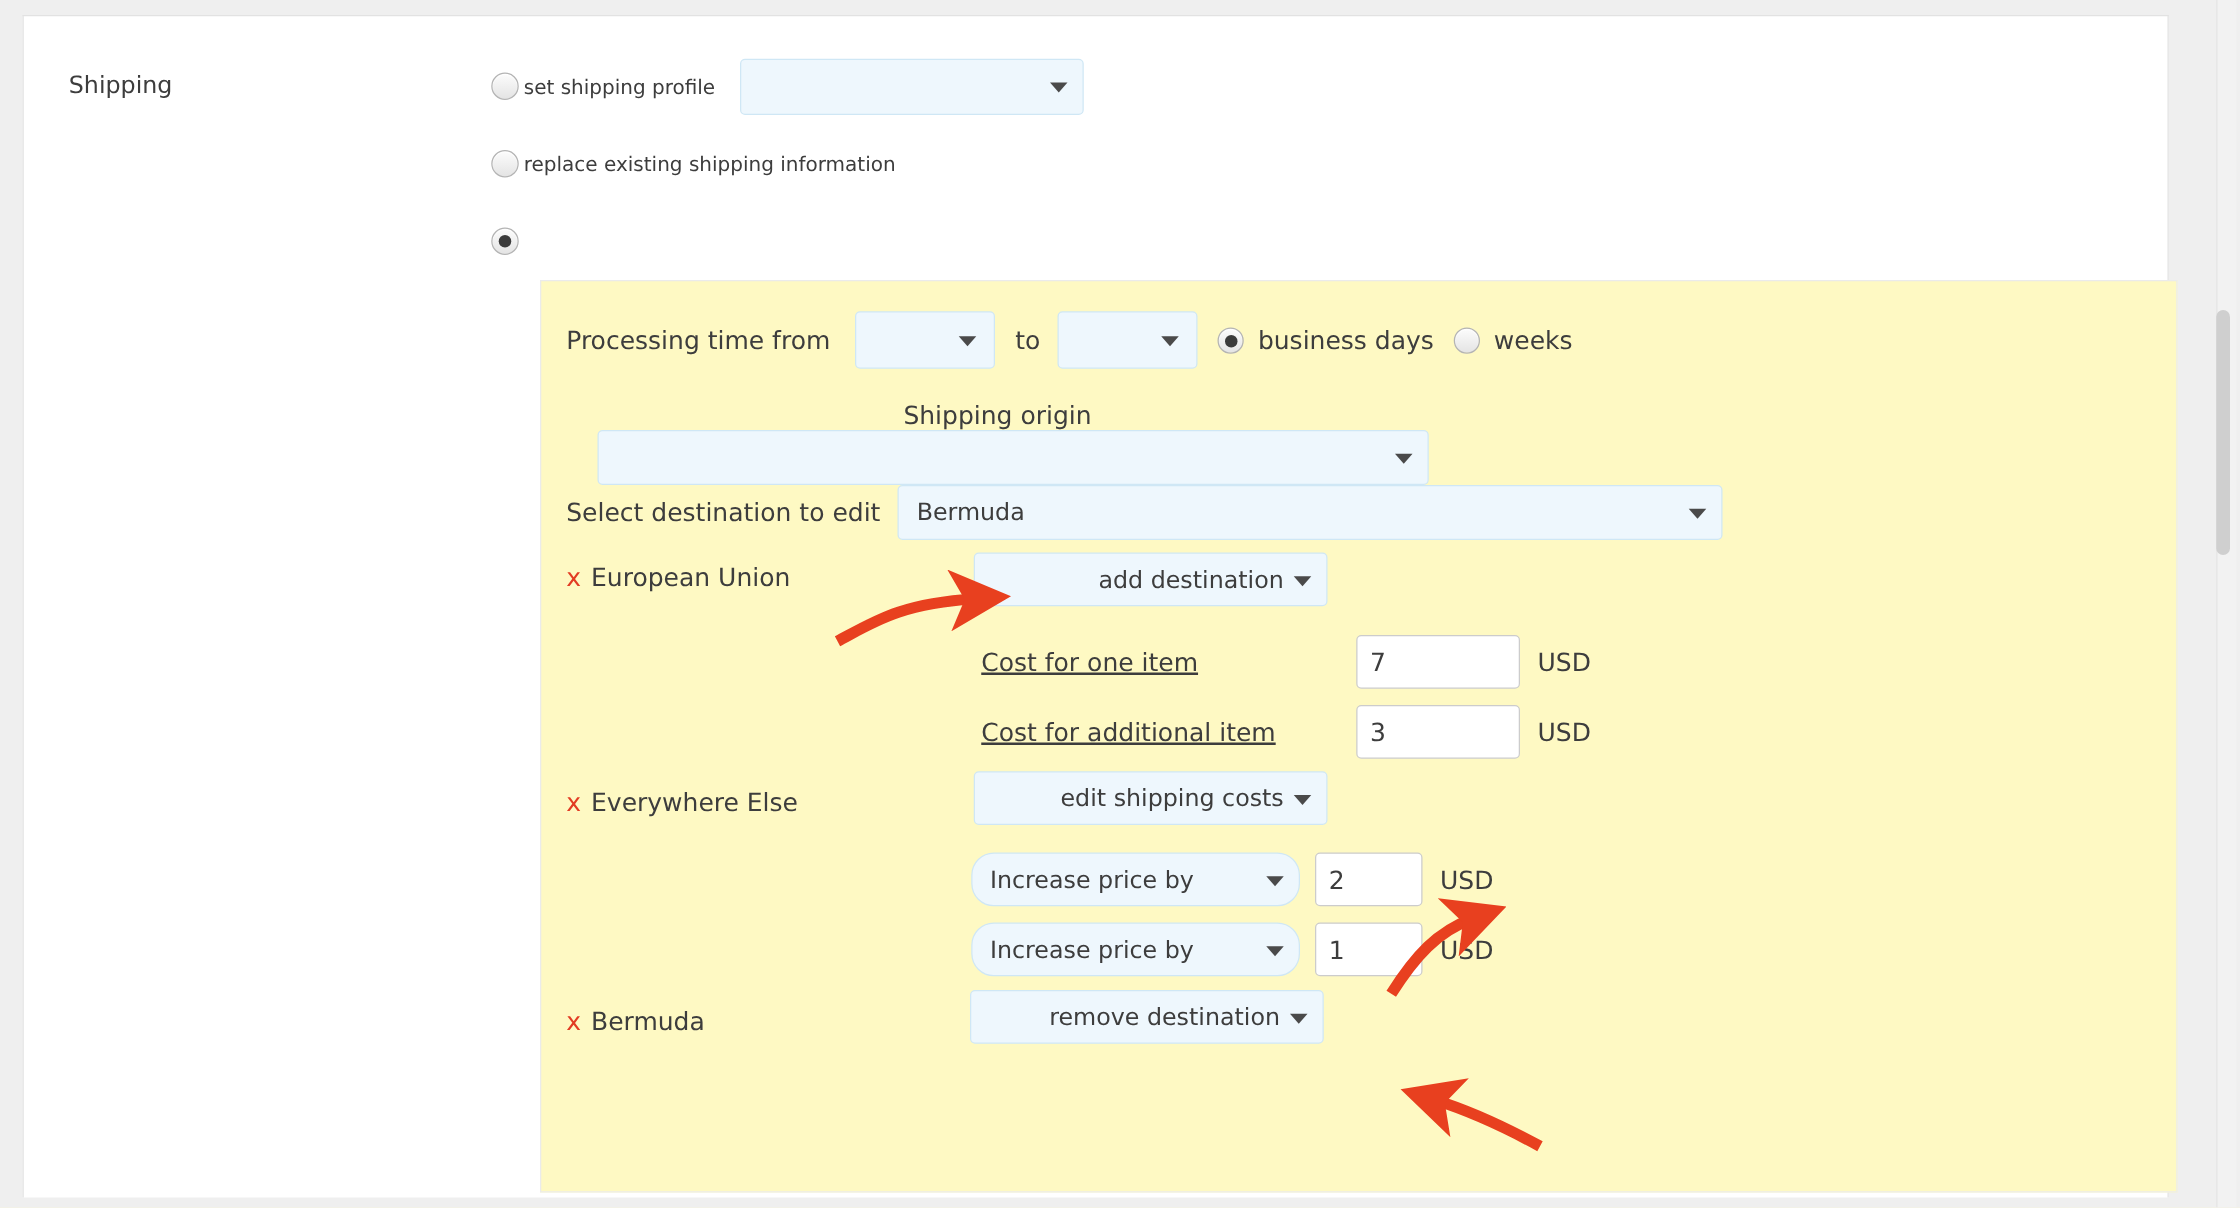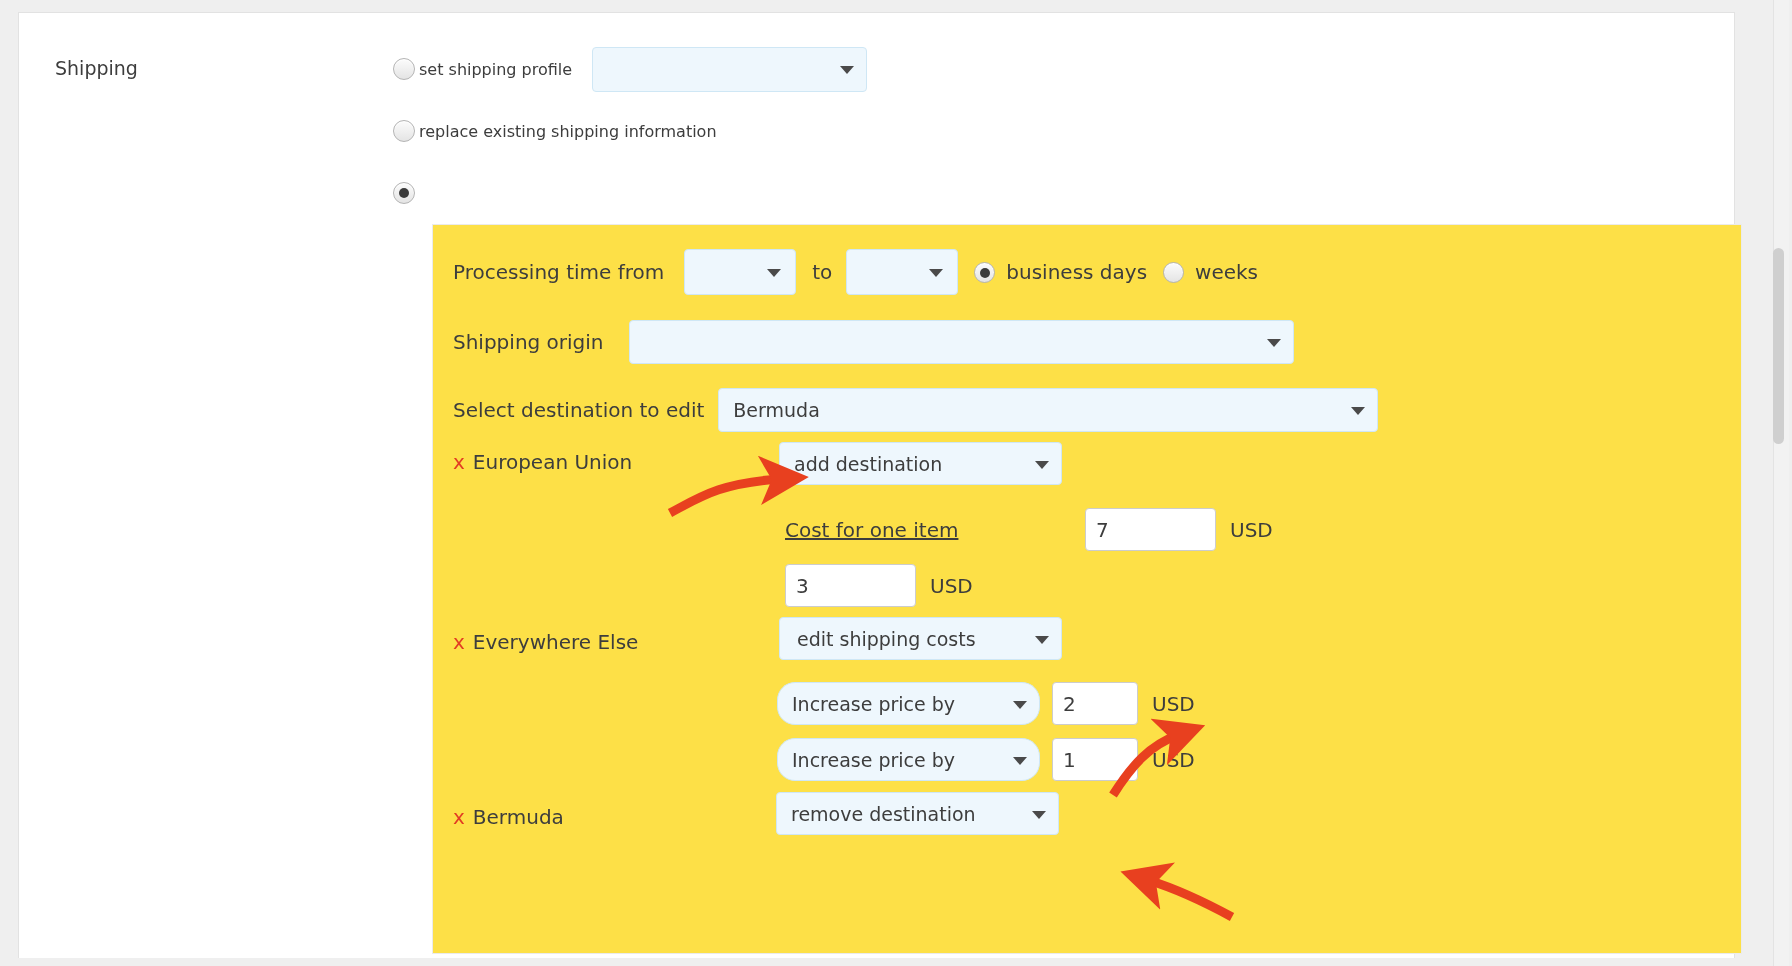--- a/index.html
+++ b/index.html
@@ -82,21 +82,21 @@
     border-right: 7px solid transparent;
     border-top: 8px solid #4a4a4a;
   }
   .profile-select { width: 275px; margin-left: 20px; height: 45px; }
 
   
   .panel {
     position: absolute;
     left: 413px; top: 211px;
     width: 1310px; height: 730px;
-    background: #fde047;
+    background: #fef9c3;
     border: 1px solid #ebebeb;
   }
 
   .prow { position: absolute; display: flex; align-items: center; }
 
   .plabel {
     font-size: 20px;
     color: #3d3d3d;
     white-space: nowrap;
   }
@@ -104,38 +104,38 @@
   
   .row-processing { left: 20px; top: 24px; }
   .mini-select { width: 112px; height: 46px; margin-left: 20px; }
   .mini-select .caret { right: 14px; }
   .word-to { font-size: 20px; color: #3d3d3d; margin: 0 14px 0 16px; }
   .unit-radio { display: flex; align-items: center; margin-left: 16px; }
   .unit-radio .radio { width: 21px; height: 21px; }
   .unit-radio .rl { margin-left: 11px; font-size: 20px; color: #3d3d3d; white-space: nowrap; }
 
   
-  .row-origin { left: 20px; top: 95px; }
+  .row-origin { left: 20px; top: 95px; flex-direction: column; }
   .origin-select { width: 665px; height: 44px; margin-left: 25px; }
 
   
   .row-destination { left: 20px; top: 163px; }
   .dest-select { width: 660px; height: 44px; margin-left: 14px; }
 
   
   .dest-block { position: absolute; left: 0; width: 100%; }
   .dest-head { position: relative; display: flex; align-items: center; }
   .del-x {
     color: #e23c23;
     font-size: 20px;
     margin-right: 8px;
     cursor: pointer;
   }
   .dest-name { font-size: 20px; color: #3d3d3d; white-space: nowrap; }
-  .action-select { width: 283px; height: 43px; }
+  .action-select { width: 283px; height: 43px; justify-content: flex-end; }
 
   .cost-row { position: absolute; display: flex; align-items: center; }
   .cost-label { font-size: 20px; color: #3d3d3d; white-space: nowrap; text-decoration: underline; }
   .num-input {
     background: #ffffff;
     border: 1px solid #cccccc;
     border-radius: 4px;
     height: 43px;
     font-size: 20px;
     color: #3d3d3d;
@@ -245,20 +245,21 @@
           <span class="caret"></span>
         </div>
 
         <div class="cost-row" style="left:352px; top:283px;">
           <span class="cost-label" style="width:300px;">Cost for one item</span>
           <input class="num-input" style="width: 131px;" value="7">
           <span class="usd">USD</span>
         </div>
 
         <div class="cost-row" style="left:352px; top:339px;">
+          <span class="cost-label" style="width:300px;">Cost for additional item</span>
           <input class="num-input" style="width: 131px;" value="3">
           <span class="usd">USD</span>
         </div>
       </div>
 
       <div class="dest-block">
         <div class="dest-head" style="position:absolute; left:20px; top:405px;">
           <span class="del-x">x</span>
           <span class="dest-name">Everywhere Else</span>
         </div>

